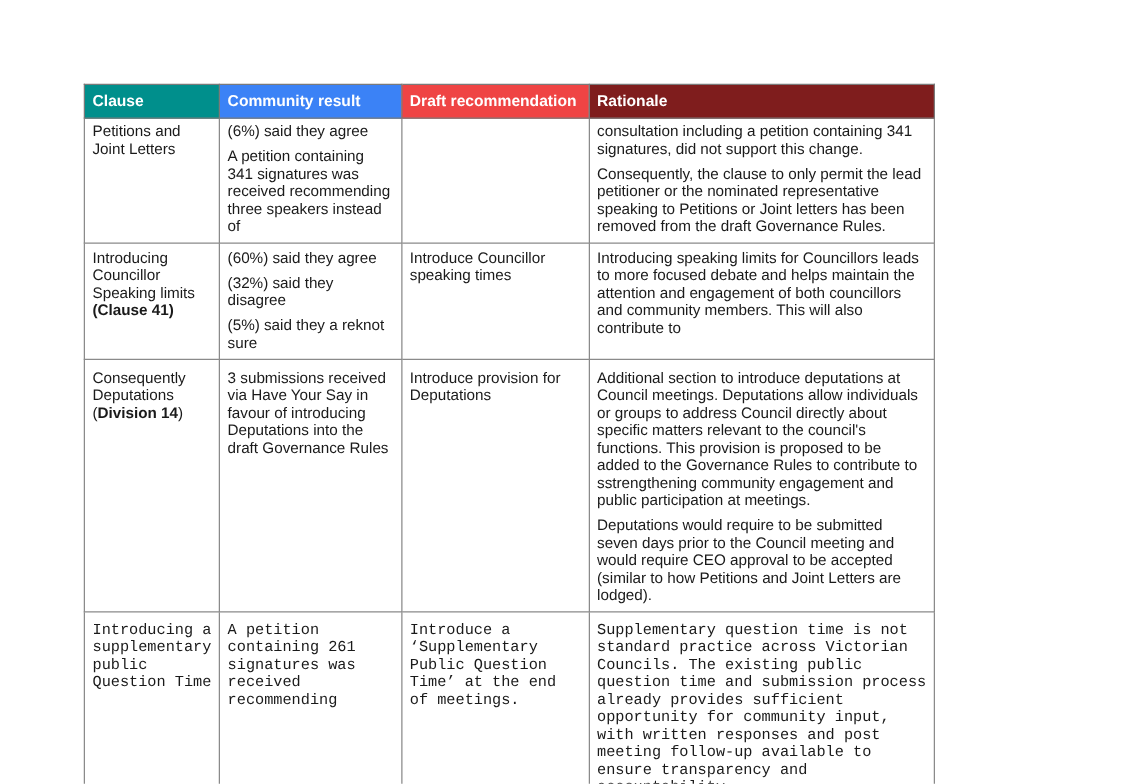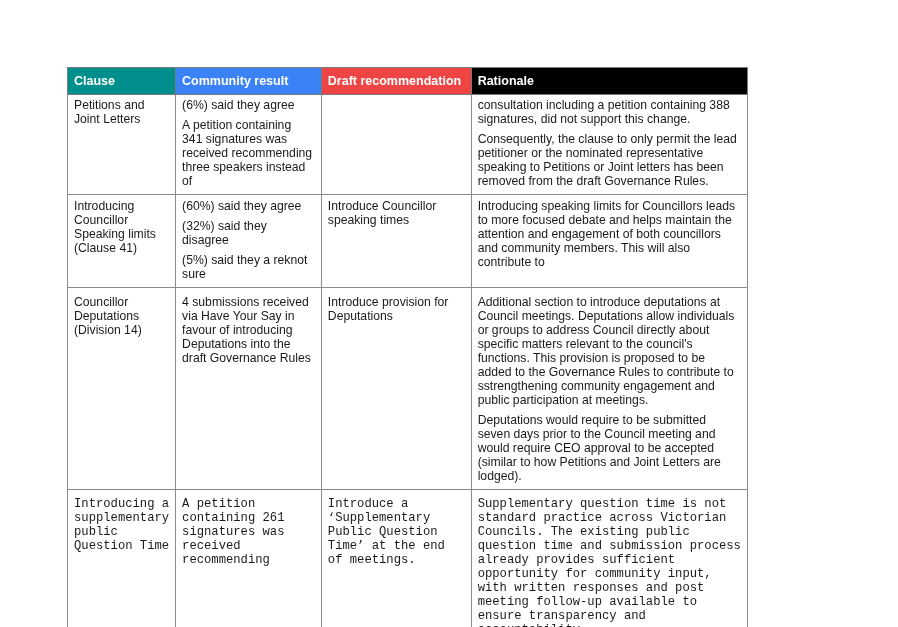--- a/index.html
+++ b/index.html
@@ -11,79 +11,79 @@
   table.gov th {
     background: #008f8c; color: #ffffff; font-weight: bold; text-align: left;
     padding: 5px 6px 5px 6px; border: 1px solid #7a7a7a; height: 16px; font-size: 12.5px;
   }
   table.gov td {
     border: 1px solid #8a8a8a; vertical-align: top; padding: 3px 6px 6px 6px;
   }
   col.c1 { width: 101px; } col.c2 { width: 163px; } col.c3 { width: 163px; } col.c4 { width: 338px; }
   .p { margin: 0 0 6px 0; }
   .p:last-child { margin-bottom: 0; }
-  b { font-weight: normal; }
+  b { font-weight: bold; }
   tr.r1 td { height: 76px; margin-left: 18px; }
   tr.r2 td { height: 56px; padding-top: 4px; }
   tr.r3 td { height: 146px; padding-top: 7px; }
   tr.r4 td { height: 84px; padding-top: 7px; font-family: Liberation Mono, monospace; }
 </style>
 </head>
 <body>
 
 <table class="gov">
   <colgroup>
       <col class="c1">
       <col class="c2">
       <col class="c3">
       <col class="c4">
     </colgroup>
   <thead>
     <tr>
       <th style="background: rgb(0, 143, 140);">Clause</th>
       <th style="background: #3b82f6;">Community result</th>
       <th style="background: #ef4444;">Draft recommendation</th>
-      <th style="background: #000000;">Rationale</th>
+      <th style="background: #7f1d1d;">Rationale</th>
     </tr>
   </thead>
   <tbody>
     <tr class="r1">
       <td><span>Petitions and Joint Letters</span></td>
       <td>
         <div class="p">(6%) said they agree</div>
         <div class="p">A petition containing 341 signatures was received recommending three speakers instead of</div>
       </td>
       <td></td>
       <td>
-        <div class="p">consultation including a petition containing 388 signatures, did not support this change.</div>
+        <div class="p">consultation including a petition containing 341 signatures, did not support this change.</div>
         <div class="p">Consequently, the clause to only permit the lead petitioner or the nominated representative speaking to Petitions or Joint letters has been removed from the draft Governance Rules.</div>
       </td>
     </tr>
     <tr class="r2">
       <td>
         <span>Introducing Councillor Speaking limits</span><br>
         <b>(Clause 41)</b>
       </td>
       <td>
         <div class="p">(60%) said they agree</div>
         <div class="p">(32%) said they disagree</div>
         <div class="p">(5%) said they a reknot sure</div>
       </td>
       <td>Introduce Councillor speaking times</td>
       <td>
         <div class="p">Introducing speaking limits for Councillors leads to more focused debate and helps maintain the attention and engagement of both councillors and community members. This will also contribute to</div>
       </td>
     </tr>
     <tr class="r3">
       <td>
-        <span>Councillor Deputations</span><br>
+        <span>Consequently Deputations</span><br>
         <span>(</span><b>Division 14</b><span>)</span>
       </td>
       <td>
-        <div class="p">4 submissions received via Have Your Say in favour of introducing Deputations into the draft Governance Rules</div>
+        <div class="p">3 submissions received via Have Your Say in favour of introducing Deputations into the draft Governance Rules</div>
       </td>
       <td>Introduce provision for Deputations</td>
       <td>
         <div class="p">Additional section to introduce deputations at Council meetings. Deputations allow individuals or groups to address Council directly about specific matters relevant to the council's functions. This provision is proposed to be added to the Governance Rules to contribute to sstrengthening community engagement and public participation at meetings.</div>
         <div class="p">Deputations would require to be submitted seven days prior to the Council meeting and would require CEO approval to be accepted (similar to how Petitions and Joint Letters are lodged).</div>
       </td>
     </tr>
     <tr class="r4">
       <td><span>Introducing a supplementary public Question Time</span></td>
       <td>

